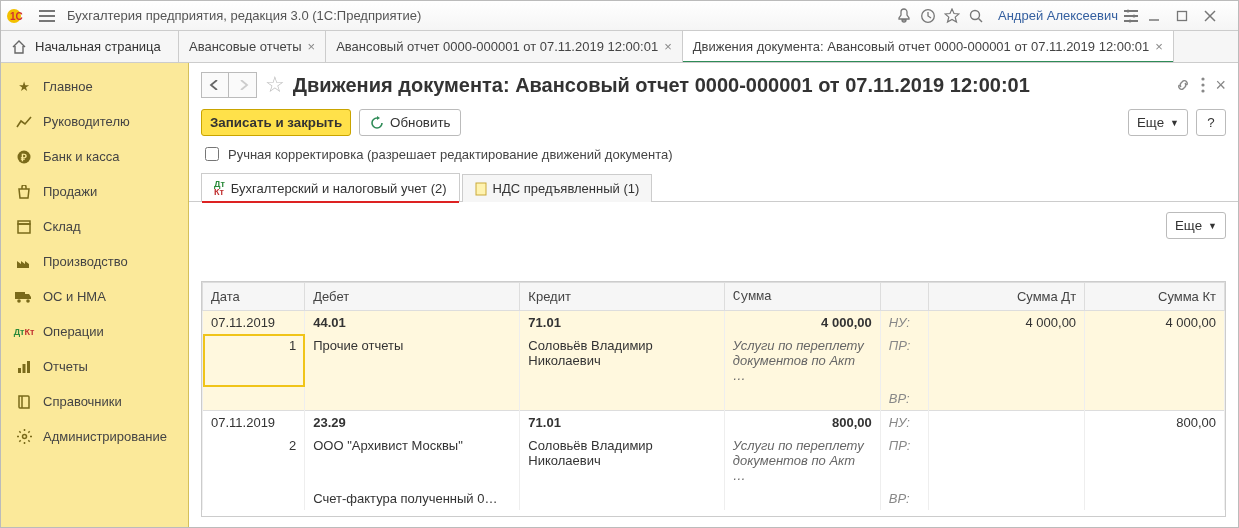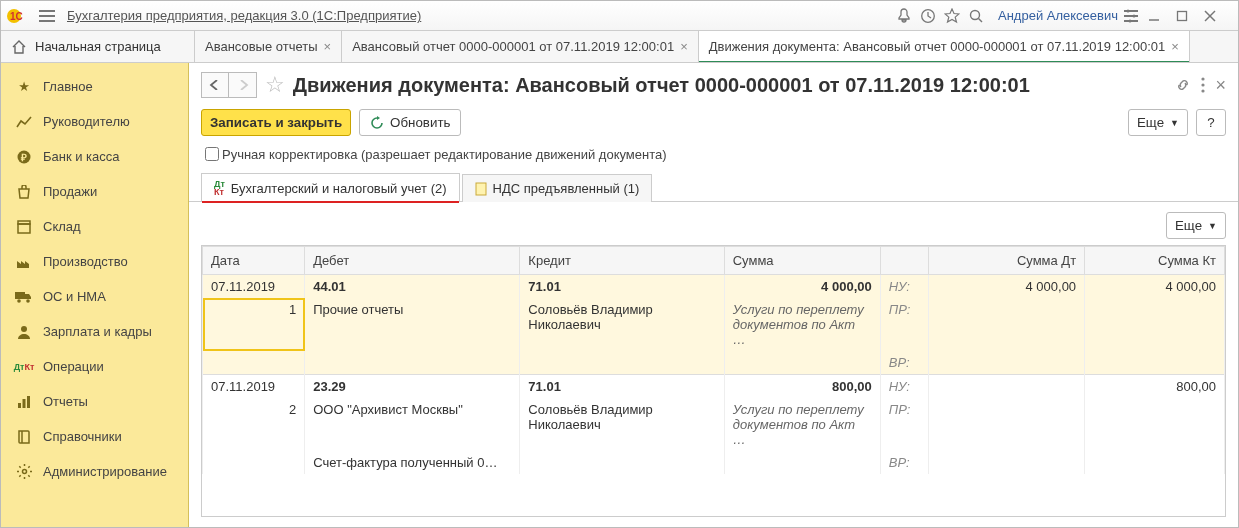--- a/index.html
+++ b/index.html
@@ -1,28 +1,28 @@
 <!DOCTYPE html>
 <html><head>
 <meta charset="utf-8">
 <style>
   * { box-sizing: border-box; }
   body { margin:0; font-family: Arial, sans-serif; font-size:13px; color:#333; background:#fff; width:1239px; height:528px; overflow:hidden; border:1px solid #bbb; }
   .titlebar { height:30px; background:linear-gradient(#fff,#f5f5f5); border-bottom:1px solid #ccc; display:flex; align-items:center; padding:0 6px; }
   .logo-1c { width:24px;height:20px;display:inline-flex;align-items:center;}
   .titlebar .menu-icon { margin:0 8px; cursor:pointer; }
-  .titlebar .title { flex:0 0 auto; color:#555; margin-left:4px;text-decoration:underline;}
+  .titlebar .title { flex:0 0 auto; color:#555; margin-left:4px;}
   .titlebar .spacer { flex:1; }
   .titlebar .icon { width:24px; text-align:center; color:#777; cursor:pointer; font-size:15px; }
   .titlebar .user { color:#3560a0; margin:2px 6px; cursor:pointer; }
   .win-btn { width:28px; text-align:center; color:#777; cursor:pointer; font-size:14px;}
   svg { display:block; }
 
   .tabstrip { height:32px; background:#f6f6f6; border-bottom:1px solid #ccc; display:flex; align-items:stretch; }
-  .tab-home { width:194px; display:flex; align-items:center; padding:0 10px; border-right:1px solid #ccc; position:relative;}
+  .tab-home { width:178px; display:flex; align-items:center; padding:0 10px; border-right:1px solid #ccc; position:relative;}
   .tab { display:flex; align-items:center; padding:0 10px; border-right:1px solid #ccc; color:#444; cursor:pointer; position:relative; max-width:500px; white-space:nowrap; overflow:hidden;}
   .tab .close { margin-left:6px; color:#888; cursor:pointer;}
   .tab.active { background:#fff; }
   .tab.active::after { content:""; position:absolute; left:0; right:0; bottom:-1px; height:2px; background:#2e8b57;}
   .tab.underline::after { content:""; position:absolute; left:0; right:0; bottom:-1px; height:2px; background:#2e8b57;}
 
   .body { display:flex; height:calc(528px - 30px - 32px); }
   .sidebar { width:188px; background:#fbe99a; border-right:1px solid #d5c05a; padding-top:6px;}
   .side-item { display:flex; align-items:center; height:35px; padding:0 12px; color:#444; cursor:pointer;}
   .side-item .ic { width:22px; display:inline-flex; align-items:center; justify-content:center; margin-right:8px; color:#7a6a1a;}
@@ -37,46 +37,46 @@
   .toolbar1 .right .ric { cursor:pointer; font-size:16px;}
 
   .toolbar2 { display:flex; align-items:center; padding:6px 12px; gap:8px;}
   .btn-yellow { background:#ffe14a; border:1px solid #c9a400; padding:5px 8px; font-weight:bold; color:#333; cursor:pointer; border-radius:3px;}
   .btn { background:#fff; border:1px solid #bbb; padding:5px 10px; cursor:pointer; border-radius:3px; display:inline-flex; align-items:center; gap:6px; color:#333;}
   .btn .refresh-ic { color:#2e8b57; }
   .toolbar2 .spacer { flex:1; }
   .btn-more { padding:5px 8px; }
   .btn-help { width:30px; justify-content:center;}
 
-  .check-row { padding:2px 12px 8px 12px; display:flex; align-items:center; color:#444;}
+  .check-row { padding:2px 12px 8px 12px; display:flex; align-items:center; gap:6px; color:#444;}
   .check-row input { width:14px; height:14px;}
 
   .subtabs { display:flex; align-items:flex-end; padding:0 12px; border-bottom:1px solid #ccc;}
   .subtab { border:1px solid #ccc; border-bottom:none; padding:6px 12px; margin-right:2px; background:#f6f6f6; cursor:pointer; display:flex; align-items:center; gap:6px; position:relative; top:1px;}
   .subtab.active { background:#fff; }
   .subtab.active::after { content:""; position:absolute; left:0; right:0; bottom:-1px; height:2px; background:#d22; }
   .subtab .sic { font-size:11px; }
 
   .table-area { padding:10px 12px 12px 12px; flex:1; display:flex; flex-direction:column;}
   .table-tools { display:flex; justify-content:flex-end; margin-bottom:6px;}
-  .grid { border:1px solid #ccc; flex:1; overflow:auto;}
+  .grid { border:1px solid #ccc; flex:1; overflow:auto;margin-top:36px;}
   table { border-collapse:collapse; width:100%; }
   th { background:#f6f6f6; border:1px solid #ddd; text-align:left; font-weight:normal; padding:6px 8px; color:#444; }
   td { border-left:1px solid #eee; border-right:1px solid #eee; padding:4px 8px; vertical-align:top; }
   .row-group td { border-top:1px solid #ddd; }
   .bold { font-weight:bold; }
   .num { text-align:right; }
   .ital { font-style:italic; color:#666;}
   .muted { color:#888; font-style:italic;}
   .sel-cell { background:#ffe89a; outline:2px solid #f0c419; outline-offset:-2px; }
   .row-yellow td { background:#fff8de; }
   .c-date { width:95px;}
   .c-debit { width:200px;}
   .c-credit{ width:190px;}
-  .c-sum  { width:145px;}
+  .c-sum  { width:145px;font-family:Liberation Mono, monospace;}
   .c-lbl  { width:45px;}
   .c-sumdt{ width:145px;}
   .c-sumkt{ width:130px;}
 </style>
 </head>
 <body>
 
 <div class="titlebar">
   <span class="logo-1c">
     <svg width="24" height="18" viewBox="0 0 24 18">
@@ -219,29 +219,20 @@
     <div class="side-item">
         <span class="ic">
           <svg width="18" height="12">
             <rect x="0" y="1" width="10" height="7" fill="#7a6a1a"></rect>
             <path d="M10 3h4l2 3v2h-6z" fill="#7a6a1a"></path>
             <circle cx="4" cy="10" r="1.8" fill="#7a6a1a"></circle>
             <circle cx="13" cy="10" r="1.8" fill="#7a6a1a"></circle>
           </svg>
         </span>
         <span>ОС и НМА</span>
-      </div>
-    <div class="side-item">
-        <span class="ic">
-          <svg width="14" height="14">
-            <circle cx="7" cy="4" r="3" fill="#7a6a1a"></circle>
-            <path d="M1 14c0-3 3-5 6-5s6 2 6 5" fill="#7a6a1a"></path>
-          </svg>
-        </span>
-        <span>Зарплата и кадры</span>
       </div>
     <div class="side-item">
         <span class="ic" style="font-size:9px;font-weight:bold;line-height:8px;">
           <span style="color:#2a8a3a">Дт</span>
           <br>
           <span style="color:#c03030">Кт</span>
         </span>
         <span>Операции</span>
       </div>
     <div class="side-item">

